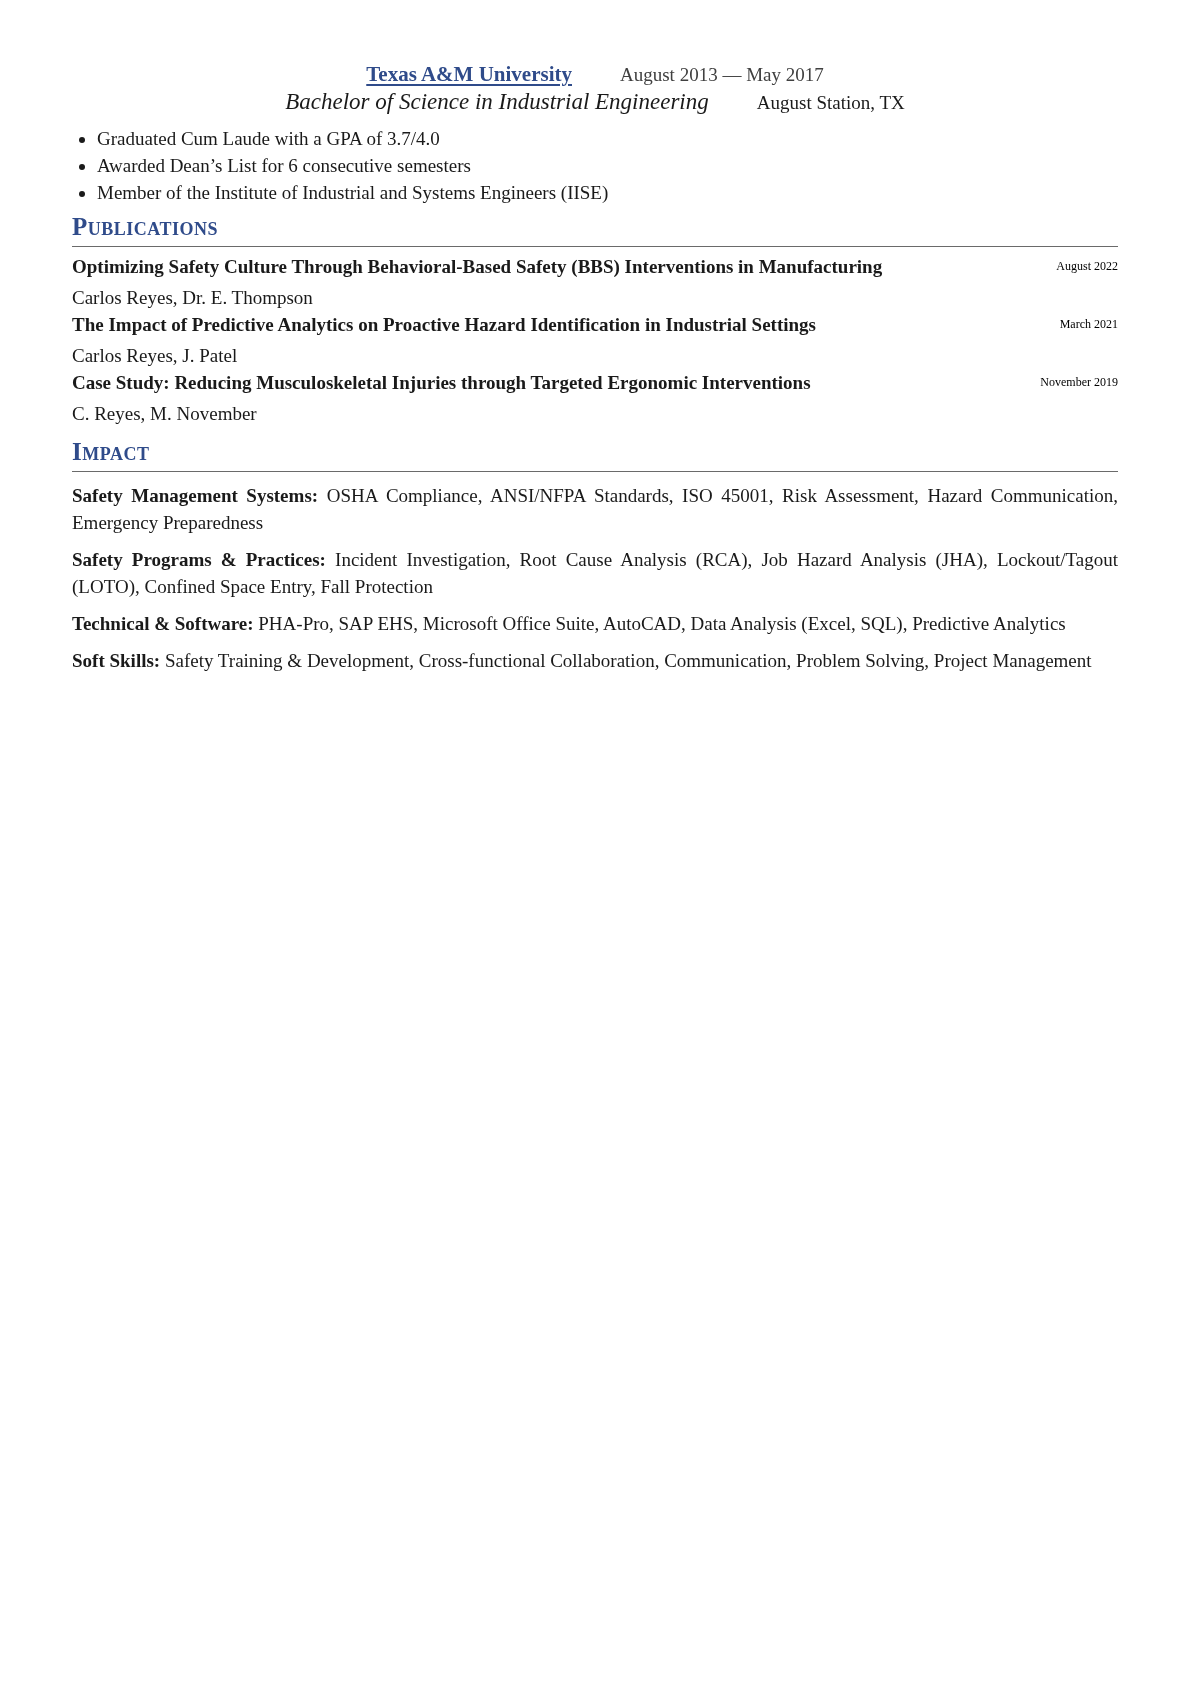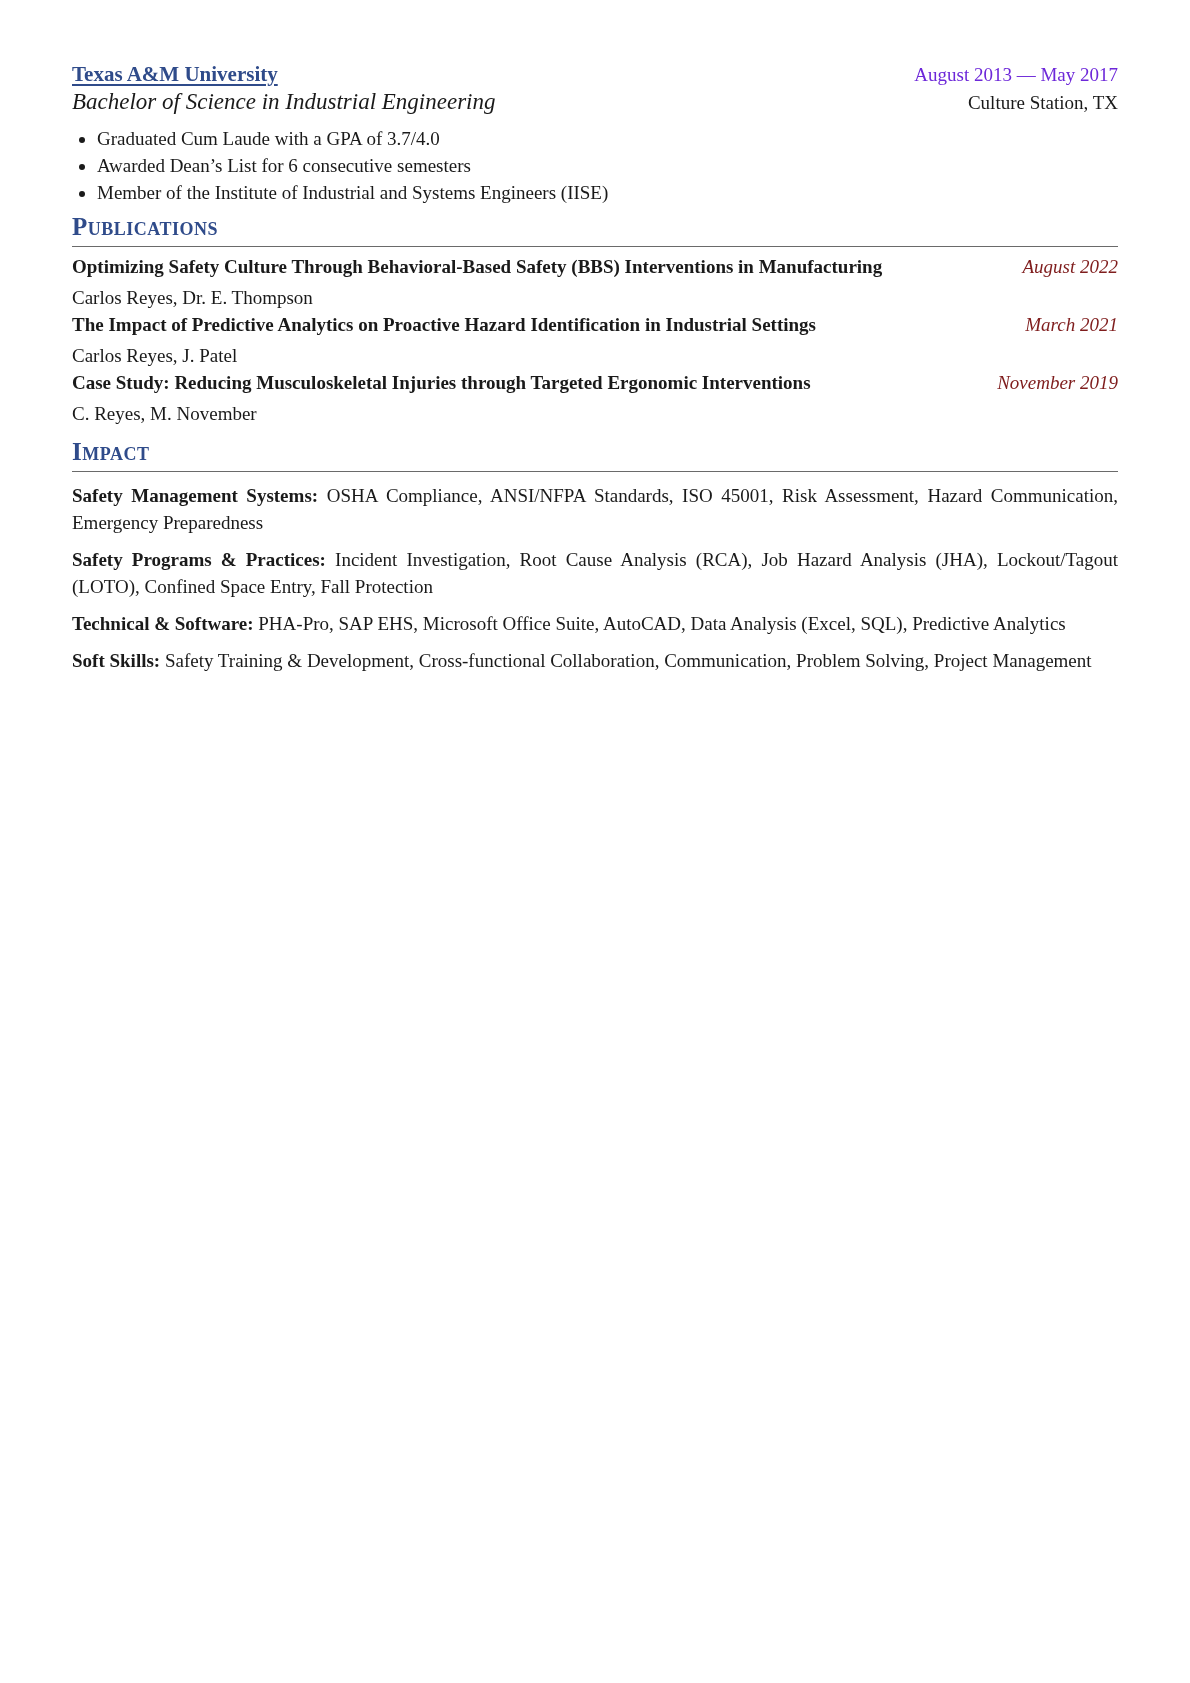--- a/index.html
+++ b/index.html
@@ -2,53 +2,53 @@
 <html><head>
 <meta charset="utf-8">
 <style>
   html, body { margin: 0; padding: 0; background: #ffffff; }
   body {
     width: 1190px; height: 1683px; position: relative; overflow: hidden;
     font-family: "DejaVu Serif", "Liberation Serif", serif;
     color: #1a1a1a;
   }
   .page { position: absolute; left: 72px; top: 62px; width: 1046px; font-family: "Liberation Serif", serif; }
-  .row { display: flex; justify-content: space-between; align-items: baseline; gap: 48px; }
+  .row { display: flex; justify-content: center; align-items: baseline; gap: 48px; }
   .school { color: #2f4b8a; font-weight: bold; font-size: 21px; text-decoration: underline; text-underline-offset: 3px; text-decoration-thickness: 1.5px; }
-  .date { color: #6d28d9; font-size: 19px; white-space: nowrap; }
+  .date { color: #404040; font-size: 19px; white-space: nowrap; }
   .degree { font-style: italic; font-size: 23px; }
   .loc { font-size: 19px; }
   ul.bullets { margin: 10px 0 0 0; padding-left: 25px; font-size: 19px; line-height: 27px; }
   ul.bullets li { padding-left: 0; }
   .section-title {
     color: #2f4b8a; font-weight: bold; font-variant: small-caps; font-size: 25px;
     letter-spacing: 0.5px; margin-top: 6px; padding-bottom: 4px;
     border-bottom: 1.5px solid #6a6a6a; line-height: 30px;
   }
   .pub { margin-top: 6px; }
   .pub-title { font-weight: bold; font-size: 19px; line-height: 27px; text-align: justify; flex: 1; padding-right: 12px; }
-  .pub-date { color: #7f1d1d; font-size: 19px; white-space: nowrap; line-height: 27px; font-style: italic; }
+  .pub-date { color: #000000; font-size: 12px; white-space: nowrap; line-height: 27px; }
   .pub-row { display: flex; align-items: flex-start; }
   .authors { font-size: 19px; line-height: 27px; margin-top: 4px; }
   .skill { font-size: 19px; line-height: 27px; text-align: justify; margin-top: 10px; }
   .skill .label { font-weight: bold; }
 </style>
 </head>
 <body>
 
 <div class="page">
 
   <div>
     <div class="row">
       <a class="school">Texas A&amp;M University</a>
       <span class="date">August 2013 — May 2017</span>
     </div>
     <div class="row" style="margin-top:2px;">
       <span class="degree">Bachelor of Science in Industrial Engineering</span>
-      <span class="loc">Culture Station, TX</span>
+      <span class="loc">August Station, TX</span>
     </div>
     <ul class="bullets">
       <li>Graduated Cum Laude with a GPA of 3.7/4.0</li>
       <li>Awarded Dean’s List for 6 consecutive semesters</li>
       <li>Member of the Institute of Industrial and Systems Engineers (IISE)</li>
     </ul>
   </div>
 
   <div class="section-title">Publications</div>
 

